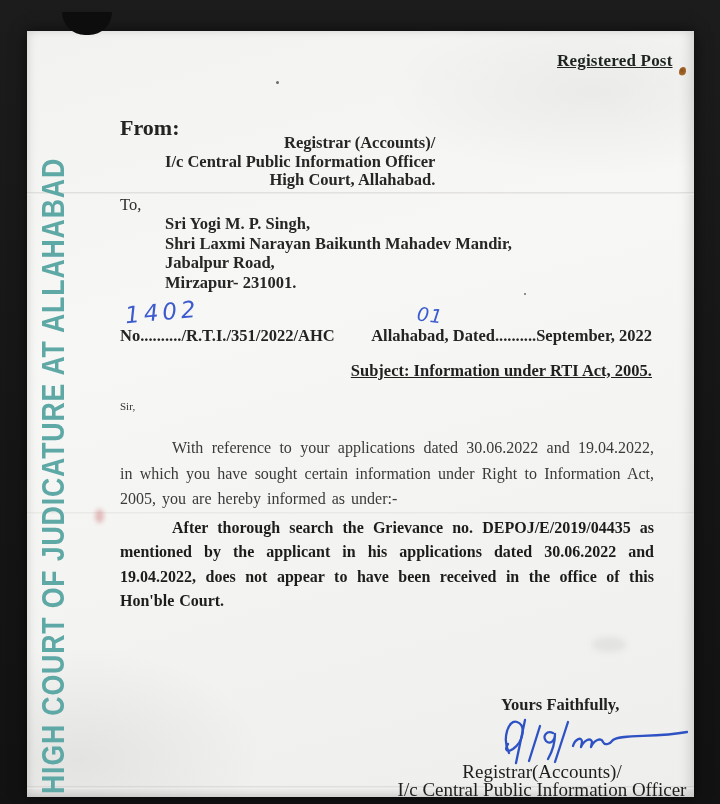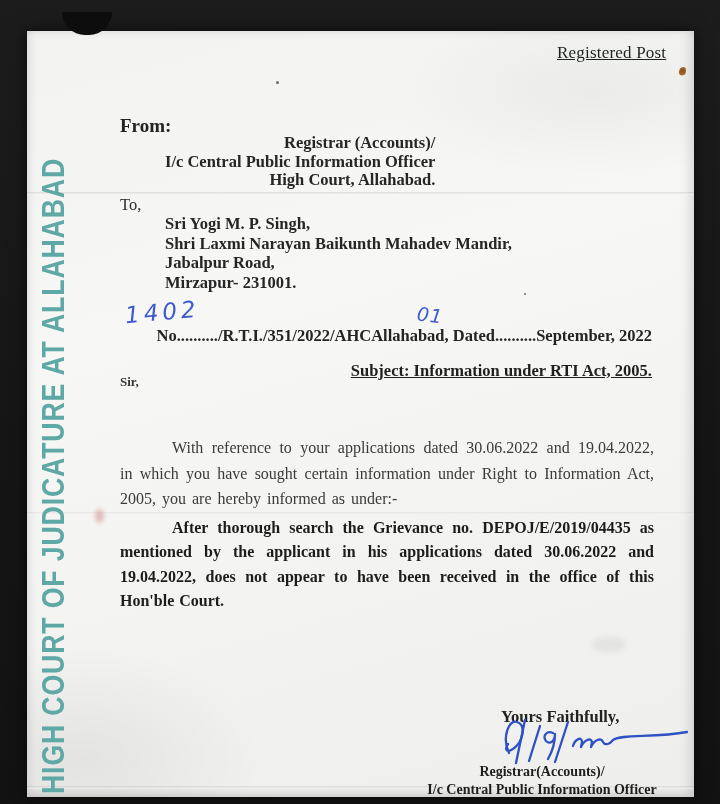--- a/index.html
+++ b/index.html
@@ -35,48 +35,48 @@
     background:rgba(60,60,60,0.08);filter:blur(3px);}
 
   .sidebar-text{
     position:absolute;left:9px;top:763px;
     transform:rotate(-90deg) scaleX(0.86);transform-origin:0 0;
     white-space:nowrap;
     font-family:"Liberation Sans", sans-serif;font-weight:bold;
     font-size:31px;letter-spacing:1px;color:#5ea8a5;
   }
 
-  .postmark{position:absolute;left:530px;top:12px;width:140px;
-    font-weight:normal;font-size:17px;color:#1d241f;text-decoration:underline;letter-spacing:.2px;}
+  .postmark{position:absolute;left:530px;top:20px;width:140px;
+    font-weight:bold;font-size:17px;color:#1d241f;text-decoration:underline;letter-spacing:.2px;}
 
-  .from-label{position:absolute;left:93px;top:84px;font-weight:bold;font-size:19px;color:#232323;}
+  .from-label{position:absolute;left:93px;top:84px;font-weight:bold;font-size:22px;color:#232323;}
   .from-lines{position:absolute;left:138px;top:103px;font-weight:bold;font-size:16.5px;color:#262626;line-height:18.6px;text-align:right;}
   .to-label{position:absolute;left:93px;top:164px;font-size:16.5px;color:#2e2e2e;}
   .to-lines{position:absolute;left:138px;top:183px;font-weight:bold;font-size:16.5px;color:#262626;line-height:19.5px;}
 
-  .ref-row{position:absolute;left:93px;top:295px;width:532px;display:flex;justify-content:flex-end;
+  .ref-row{position:absolute;left:93px;top:295px;width:532px;display:flex;justify-content:space-between;
     font-weight:bold;font-size:16.5px;color:#242424;}
   .hand{position:absolute;color:#3c5bce;font-family:"DejaVu Sans", sans-serif;font-style:italic;}
   .hand-number{left:98px;top:268px;font-size:23px;letter-spacing:4px;transform:rotate(-5deg);}
   .hand-day{left:390px;top:273px;font-size:19px;letter-spacing:1px;transform:rotate(7deg);}
 
   .subject{position:absolute;left:93px;top:330px;width:532px;text-align:right;
     font-weight:bold;font-size:16.5px;color:#1f1f1f;}
   .subject span{text-decoration:underline;}
-  .salutation{position:absolute;left:93px;top:343px;font-size:13px;color:#333;font-weight:bold;}
+  .salutation{position:absolute;left:93px;top:369px;font-size:11px;color:#333;}
 
   .para{position:absolute;left:93px;width:534px;text-align:justify;text-indent:52px;word-spacing:2px;}
   .para.p1{top:404px;font-size:16px;line-height:25.5px;color:#3a3a3a;}
   .para.p2{top:485px;font-size:16px;line-height:24.3px;color:#1c1c1c;font-weight:bold;word-spacing:1px;}
   .para.p3{top:559px;font-size:16px;line-height:26px;color:#424242;}
 
-  .closing{position:absolute;left:474px;top:664px;font-weight:bold;font-size:16.5px;color:#222;margin-top:12px;}
+  .closing{position:absolute;left:474px;top:664px;font-weight:bold;font-size:16.5px;color:#222;}
   .sig-svg{position:absolute;left:468px;top:680px;}
   .sig-lines{position:absolute;left:352px;top:732px;width:326px;text-align:center;
-    font-weight:bold;font-size:14px;color:#1e1e1e;line-height:17.6px;}
+    font-weight:normal;font-size:19px;color:#1e1e1e;line-height:17.6px;}
 </style>
 </head>
 <body>
 
 <div class="stage">
   <div class="clip-bump"></div>
 
   <div class="paper">
     <div class="crease c1"></div>
     <div class="crease c2"></div>

